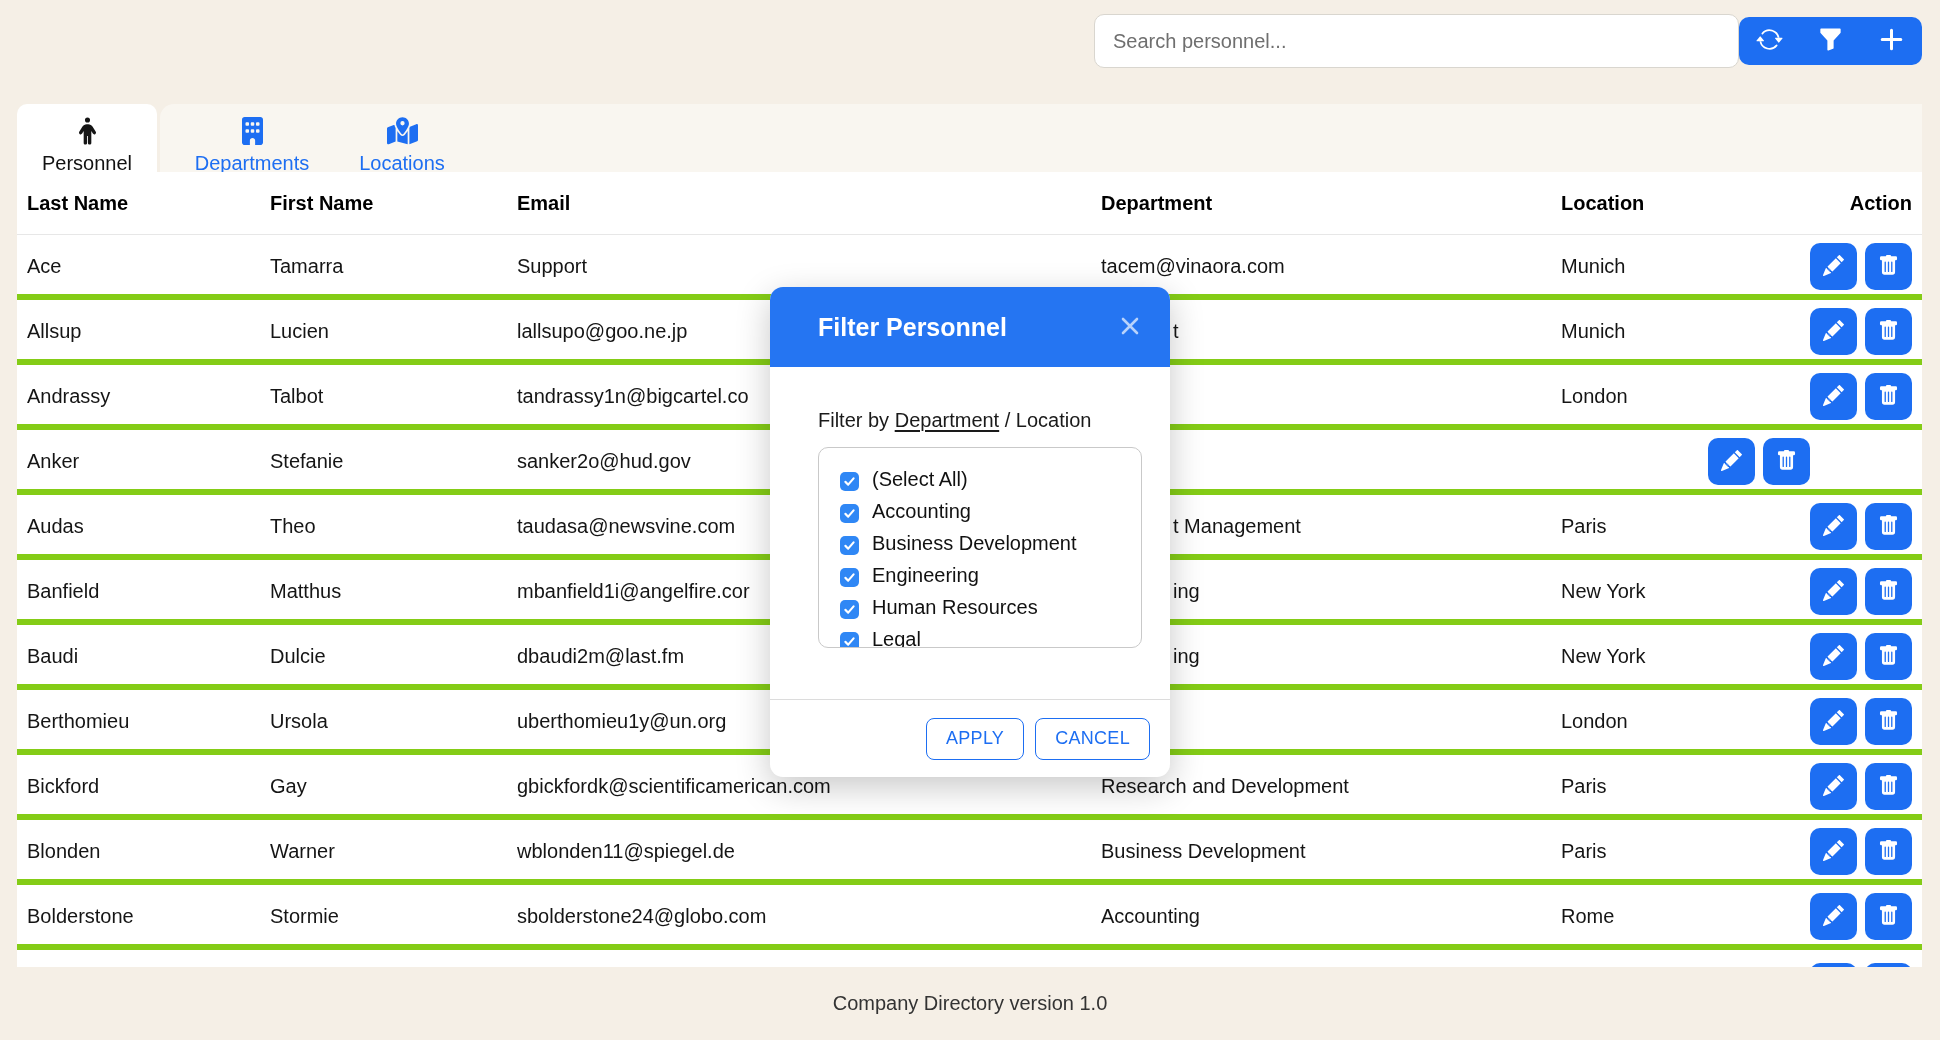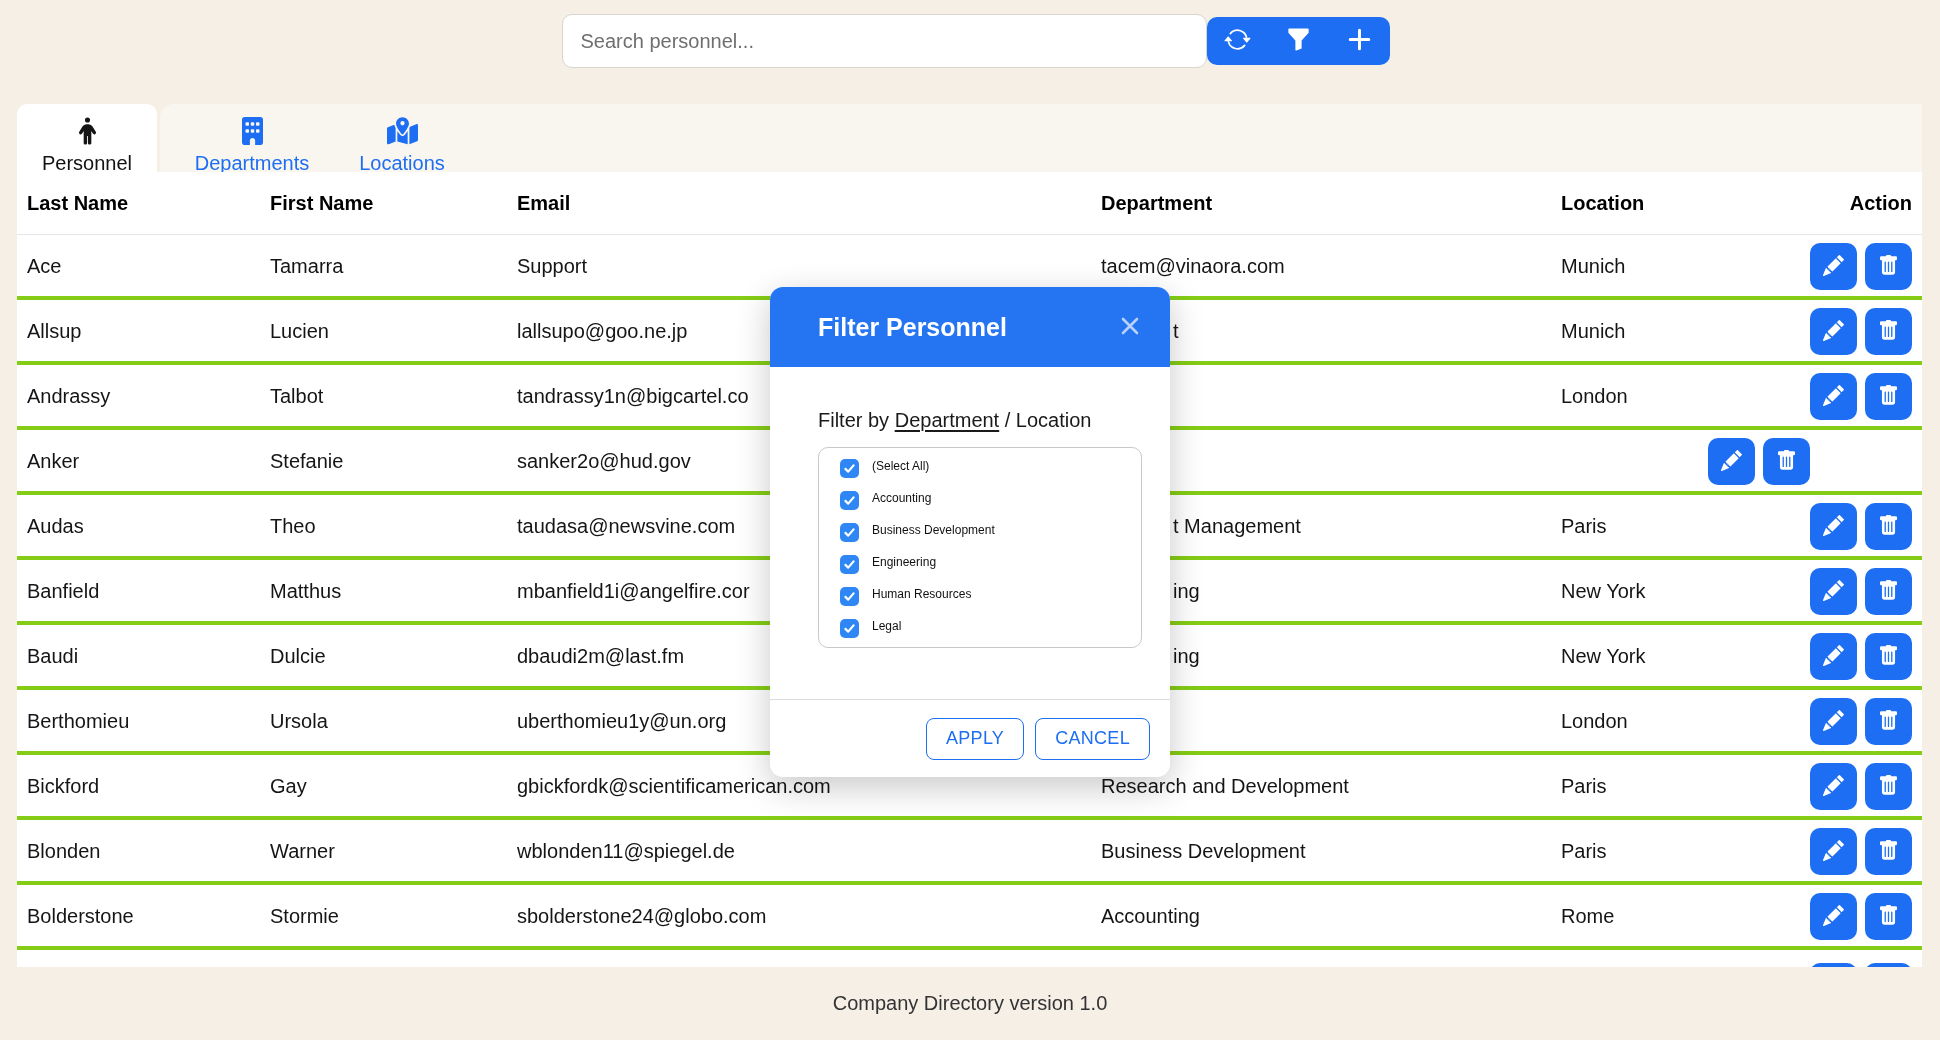--- a/index.html
+++ b/index.html
@@ -5,21 +5,21 @@
   * { box-sizing: border-box; margin: 0; padding: 0; }
   html,body { width:1940px; height:1040px; }
   body {
     position: relative;
     background: #f5efe6;
     font-family: "Liberation Sans", sans-serif;
     color: #151515;
     overflow: hidden;
   }
   
-  .topbar { position:absolute; top:14px; left:17px; right:18px; display:flex; justify-content:center; align-items:flex-start;padding-left:12px; }
+  .topbar { position:absolute; top:14px; left:17px; right:18px; display:flex; justify-content:flex-end; align-items:flex-start;padding-left:12px; }
   .search {
     width:645px; height:54px; background:#fff; border:1px solid #d9d6cf; border-radius:10px;
     padding:0 18px; font-size:20px; color:#333; outline:none; font-family:"Liberation Sans",sans-serif;
   }
   .search::placeholder { color:#6f6f6f; }
   .btn-group { margin-top:3px; height:48px; background:#1d6ef2; border-radius:10px; display:flex; align-items:stretch; overflow:hidden; }
   .gbtn { width:61px; border:none; background:transparent; display:flex; align-items:center; justify-content:center; cursor:pointer; }
   
   .tabs { position:absolute; top:104px; left:17px; right:18px; height:82px; display:flex; align-items:stretch; }
   .tabs-bg { position:absolute; left:143px; right:0; top:0; bottom:0; background:rgba(255,255,255,.42); border-radius:14px 0 0 0; }
@@ -28,39 +28,39 @@
   .tab.w-dept { width:160px; margin-left:15px; }
   .tab .ticon { height:30px; display:flex; align-items:flex-end; justify-content:center; }
   
   .card { position:absolute; top:172px; left:17px; right:18px; height:795px; background:#fff; overflow:hidden; }
   .thead, .trow {
     display:grid; grid-template-columns:243px 247px 584px 460px 249px 1fr;
     align-items:center; padding:8px 10px;
   }
   .thead { height:63px; font-size:20px; font-weight:700; color:#000; border-bottom:1px solid #e7e7e7; }
   .th-action { text-align:right; }
-  .trow { height:65px; font-size:20px; border-bottom:4px solid #84cc16; background:#fff; }
+  .trow { height:65px; font-size:20px; border-bottom:6px solid #84cc16; background:#fff; }
   .td { white-space:nowrap; overflow:hidden; }
   .td.peek { padding-left:72px; }
   .actions { display:flex; justify-content:flex-end; gap:8px; overflow:visible; }
   .abtn { width:47px; height:47px; border:none; border-radius:10px; background:#1d6ef2; display:flex; align-items:center; justify-content:center; cursor:pointer; flex:0 0 auto; }
   .trow.partial { height:17px; border-bottom:none; align-items:start; overflow:visible; }
   .trow.partial .abtn { margin-top:5px; }
   
   .footer { position:absolute; top:967px; left:0; right:0; height:73px; display:flex; align-items:center; justify-content:center; font-size:20px; color:#333; }
   
   .modal { position:absolute; left:770px; top:287px; width:400px; height:490px; background:#fff; border-radius:13px; box-shadow:0 10px 34px rgba(0,0,0,.22); z-index:20; display:flex; flex-direction:column; }
   .modal-head { height:80px; flex:0 0 80px; background:#2575f2; border-radius:13px 13px 0 0; display:flex; align-items:center; justify-content:space-between; padding:0 20px 0 48px; }
   .modal-title { color:#fff; font-size:25px; font-weight:600; }
   .mclose { border:none; background:transparent; cursor:pointer; display:flex; align-items:center; justify-content:center; width:40px; height:40px; }
   .modal-body { flex:1; padding:0 28px;margin-left:20px; }
   .filter-by { margin-top:42px; font-size:20px; color:#1a1a1a; }
   .filter-by a { color:#1a1a1a; text-decoration:underline; text-underline-offset:3px; cursor:pointer; }
   .options { margin-top:15px; height:201px; border:1px solid #c9c9c9; border-radius:10px; padding:11px 10px 0 21px; overflow:hidden; }
-  .opt { height:32px; display:flex; align-items:flex-start; gap:13px; font-size:12px; color:#111; cursor:pointer; }
+  .opt { height:32px; display:flex; align-items:flex-end; gap:13px; font-size:20px; color:#111; cursor:pointer; }
   .cb { width:19px; height:19px; border-radius:5px; background:#2f87f5; display:flex; align-items:center; justify-content:center; flex:0 0 auto; }
   .modal-foot { flex:0 0 78px; border-top:1px solid #dcdcdc; display:flex; align-items:center; justify-content:flex-end; gap:11px; padding:0 20px;margin-top:20px; }
   .obtn { height:42px; padding:0 19px; background:#fff; border:1.5px solid #1d6ef2; border-radius:8px; color:#1d6ef2; font-size:18px; letter-spacing:.3px; cursor:pointer; font-family:"Liberation Sans",sans-serif; }
 </style>
 </head>
 <body>
 
 <div class="topbar">
   <input class="search" type="text" placeholder="Search personnel..." style="">
   <div class="btn-group">

